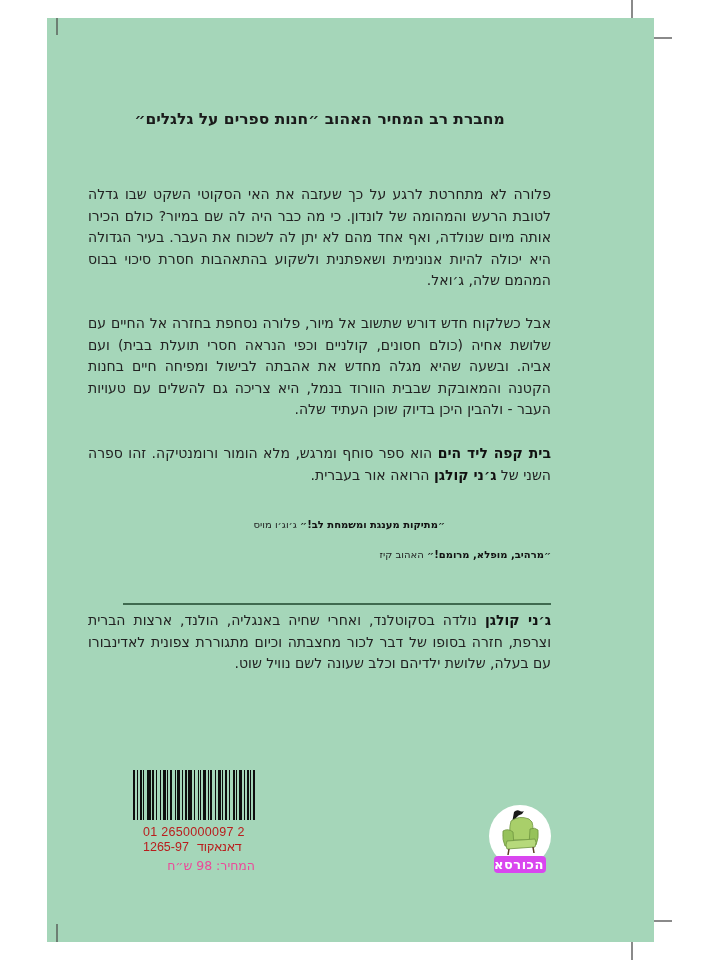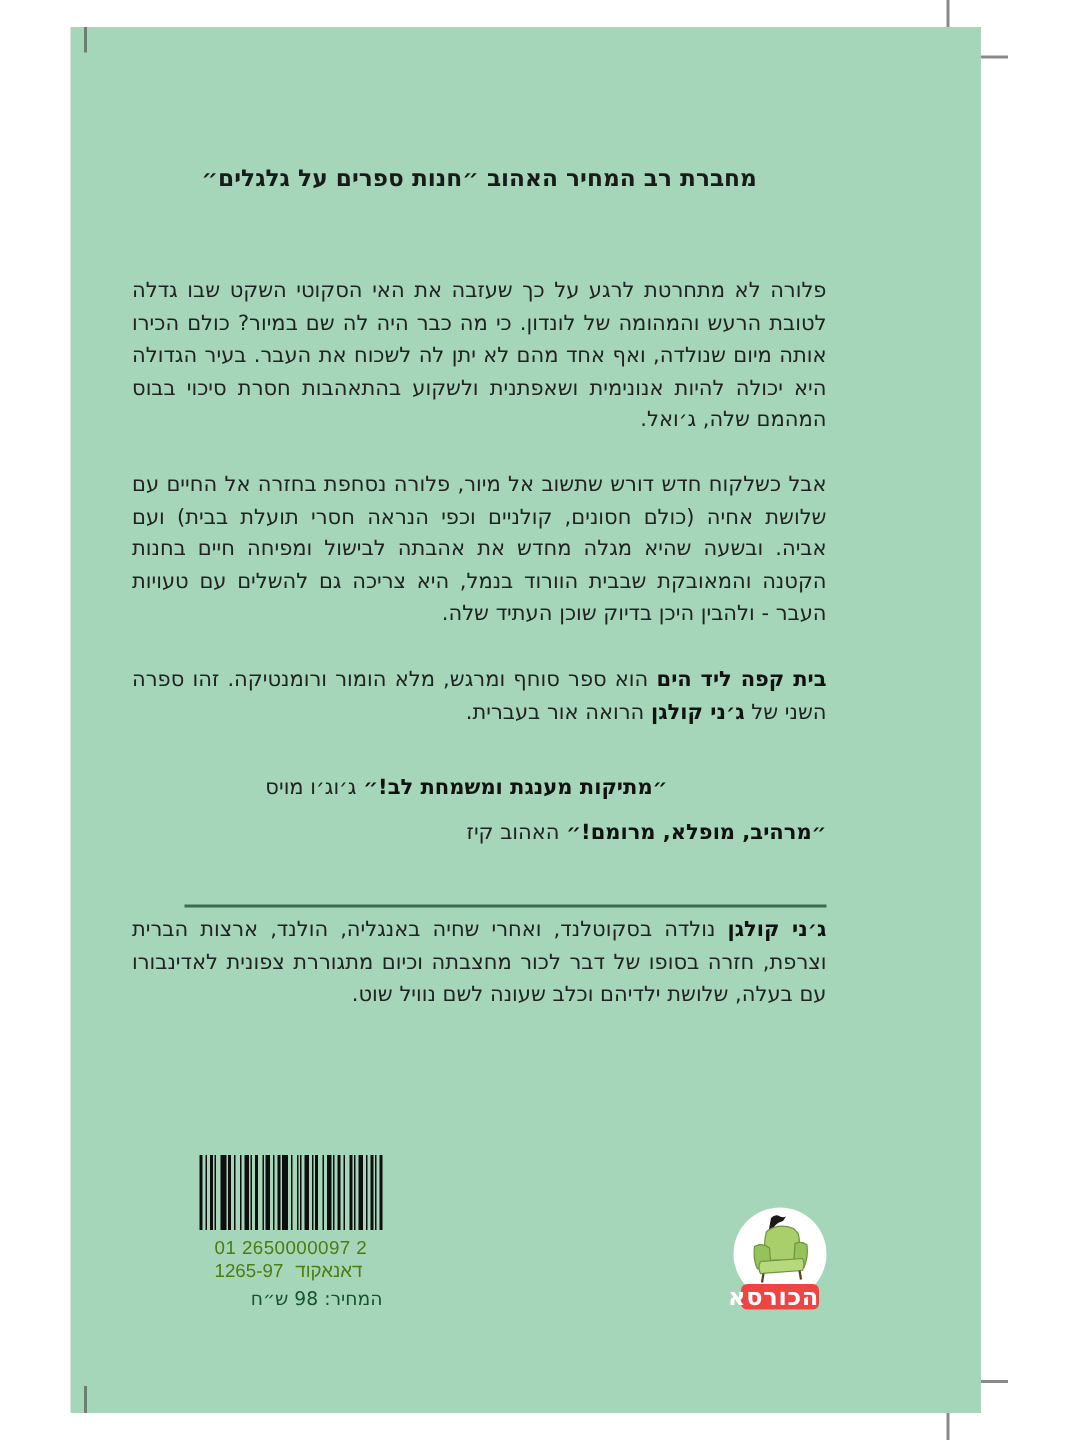--- a/index.html
+++ b/index.html
@@ -58,21 +58,21 @@
       text-align: justify;
       text-align-last: right;
       color: #222;
       margin: 0;
     }
     .para b { font-weight: bold; color: #111; }
     .quote {
       position: absolute;
       left: 0;
       width: 463px;
-      font-size: 14px;
+      font-size: 10px;
       line-height: 20px;
       color: #222;
     }
     .quote .q-text { font-weight: bold; color: #111; }
     .quote.q1 { padding-right: 106px; box-sizing: border-box; }
     .divider {
       position: absolute;
       left: 123px;
       top: 603px;
       width: 428px;
@@ -93,35 +93,35 @@
       background: #0e0e0e;
       height: 100%;
     }
     .bc-line {
       position: absolute;
       left: 133px;
       width: 122px;
       direction: ltr;
       font-size: 12.5px;
       line-height: 15px;
-      color: #4d7c0f;
+      color: #b91c1c;
       font-family: "Liberation Sans", sans-serif;
     }
     .bc-number { top: 825px; text-align: left; padding-left: 10px; box-sizing: border-box; letter-spacing: 0.3px; }
     .bc-catalog { top: 840px; text-align: left; padding-left: 10px; box-sizing: border-box; }
     .bc-catalog .heb { direction: rtl; unicode-bidi: embed; margin-left: 8px; }
     .bc-price {
       position: absolute;
       top: 858px;
       left: 130px;
       width: 125px;
       direction: rtl;
       text-align: right;
       font-size: 12.5px;
-      color: #14532d;
+      color: #ec4899;
     }
     .logo {
       position: absolute;
       left: 487px;
       top: 803px;
       width: 66px;
       height: 72px;
     }
     .logo-circle {
       position: absolute;
@@ -131,27 +131,27 @@
       height: 62px;
       border-radius: 50%;
       background: #ffffff;
     }
     .logo-label {
       position: absolute;
       left: 7px;
       top: 53px;
       width: 52px;
       height: 17px;
-      background: #ef4444;
+      background: #d946ef;
       color: #fff;
       border-radius: 4px;
-      font-size: 16px;
+      font-size: 13px;
       font-weight: bold;
       line-height: 17px;
-      text-align: right;
+      text-align: left;
       direction: rtl;
       letter-spacing: 0.5px;
     }
     .logo svg { position: absolute; left: 10px; top: 6px; }
   </style>
 </head>
 <body>
 
 <div class="crop" style="left:631px;top:0;width:2px;height:20px;"></div>
 <div class="crop" style="left:653px;top:37px;width:19px;height:2px;"></div>

